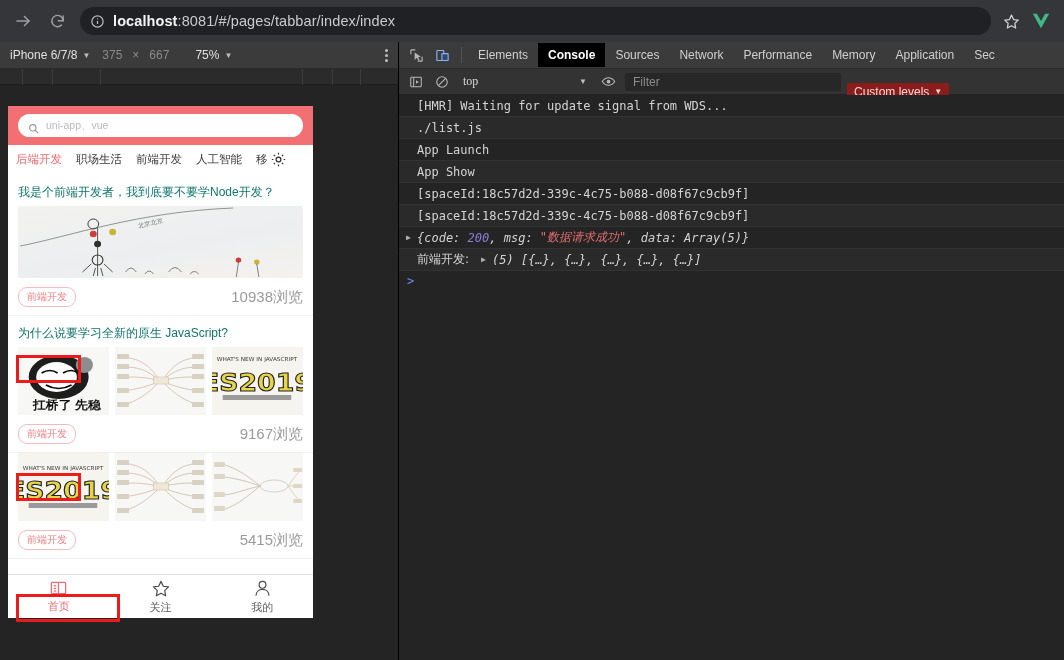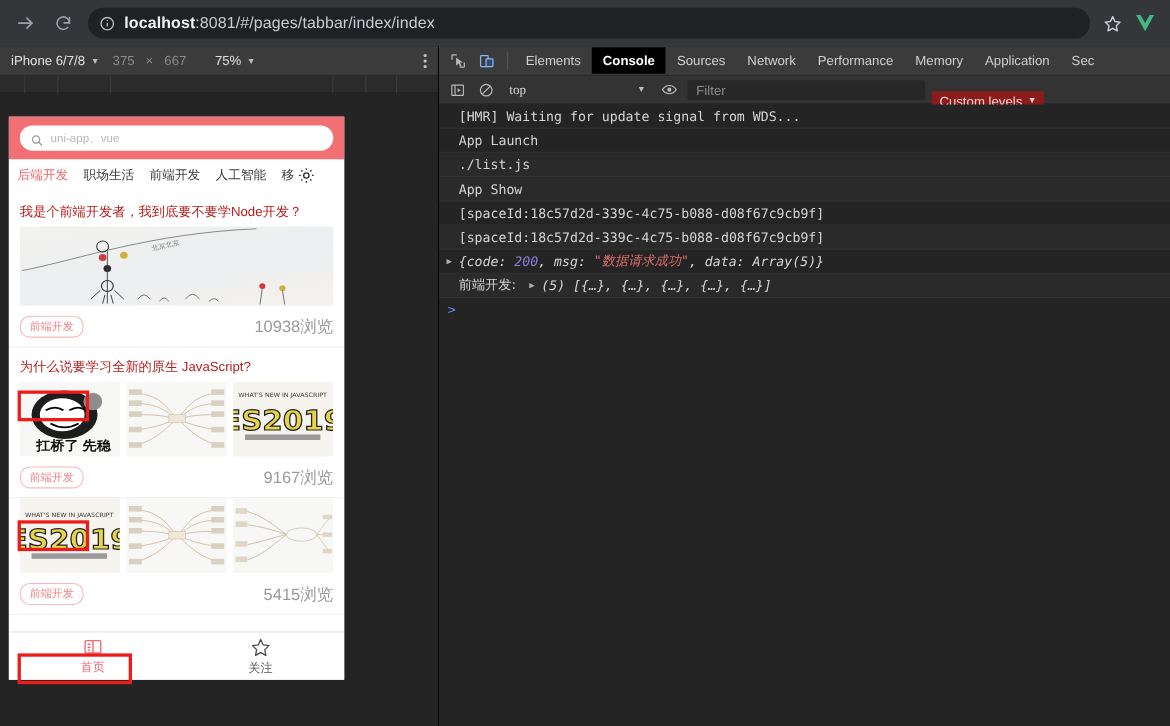--- a/index.html
+++ b/index.html
@@ -85,21 +85,21 @@
     flex: 0 0 auto; overflow: hidden; position: relative; background: #fff;
   }
   .cat { font-size: 11.5px; color: #3a3a3a; white-space: nowrap; padding-right: 14px; }
   .cat.active { color: #f2646a; }
   .cat.clipped { padding-right: 2px; }
   .gear { width: 17px; height: 17px; flex: 0 0 17px; color: #2f2f2f; margin-left: 0px; }
 
   .feed { flex: 1 1 auto; overflow: hidden; background: #fff; }
   .card { padding: 0 10px 8px 10px; border-bottom: 1px solid #efefef; }
   .card .title {
-    font-size: 12px; color: #b91c1c; line-height: 1.5; padding: 8px 0 5px 0;
+    font-size: 12px; color: #0f766e; line-height: 1.5; padding: 8px 0 5px 0;
     white-space: nowrap; overflow: hidden;
   }
   .hero {
     height: 72px; width: 100%; border-radius: 2px; overflow: hidden;
     background: linear-gradient(170deg,#f2f2ef 0%,#eceef0 55%,#f5f2ee 100%);
     position: relative;
   }
   .thumbs { display: flex; gap: 6px; height: 68px; }
   .thumb { flex: 1 1 0; overflow: hidden; background: #f7f7f5; position: relative; }
   .meta {
@@ -431,20 +431,29 @@
               <span class="lbl">首页</span>
             </div>
             <div class="tabitem">
               <span>
                 <svg width="20" height="19" viewBox="0 0 24 24" fill="none" stroke="#4a4a4a" stroke-width="1.5" stroke-linejoin="round">
                     <polygon points="12,3 14.9,9.2 21.5,10 16.7,14.6 17.9,21.2 12,18 6.1,21.2 7.3,14.6 2.5,10 9.1,9.2"></polygon>
                   </svg>
               </span>
               <span class="lbl">关注</span>
             </div>
+            <div class="tabitem">
+              <span>
+                <svg width="19" height="19" viewBox="0 0 24 24" fill="none" stroke="#4a4a4a" stroke-width="1.5">
+                    <circle cx="12" cy="7.4" r="4.3"></circle>
+                    <path d="M3.8 21.2 c0 -5 3.7 -8 8.2 -8 s8.2 3 8.2 8"></path>
+                  </svg>
+              </span>
+              <span class="lbl">我的</span>
+            </div>
           </div>
         </div>
 
         <div class="annot" style="left:16px; top:270px; width:65px; height:28px;"></div>
         <div class="annot" style="left:16px; top:388px; width:65px; height:28px;"></div>
         <div class="annot" style="left:16px; top:509px; width:104px; height:28px;"></div>
       </div>
     </div>
 
     <div class="devtools">
@@ -501,22 +510,22 @@
           <span class="ph">Filter</span>
         </div>
         <div class="levels">
           <span>Custom levels</span>
           <span class="caret" style="color:#f3d7d7">▼</span>
         </div>
       </div>
 
       <div class="console">
         <div class="crow"><span>[HMR] Waiting for update signal from WDS...</span></div>
+        <div class="crow alt"><span>./list.js</span></div>
         <div class="crow"><span>App Launch</span></div>
-        <div class="crow alt"><span>./list.js</span></div>
         <div class="crow alt"><span>App Show</span></div>
         <div class="crow"><span>[spaceId:18c57d2d-339c-4c75-b088-d08f67c9cb9f]</span></div>
         <div class="crow alt"><span>[spaceId:18c57d2d-339c-4c75-b088-d08f67c9cb9f]</span></div>
         <div class="crow">
           <span class="tri">▶</span><span class="tok-it">{code: </span><span class="tok-num">200</span><span class="tok-it">, msg: </span><span class="tok-str">"数据请求成功"</span><span class="tok-it">, data: Array(5)}</span>
         </div>
         <div class="crow alt">
           <span class="tok-cn">前端开发:</span><span style="width:12px;display:inline-block"></span><span class="tri" style="margin-left:0">▶</span><span class="tok-it">(5) [{…}, {…}, {…}, {…}, {…}]</span>
         </div>
         <div class="prompt">&gt;</div>

